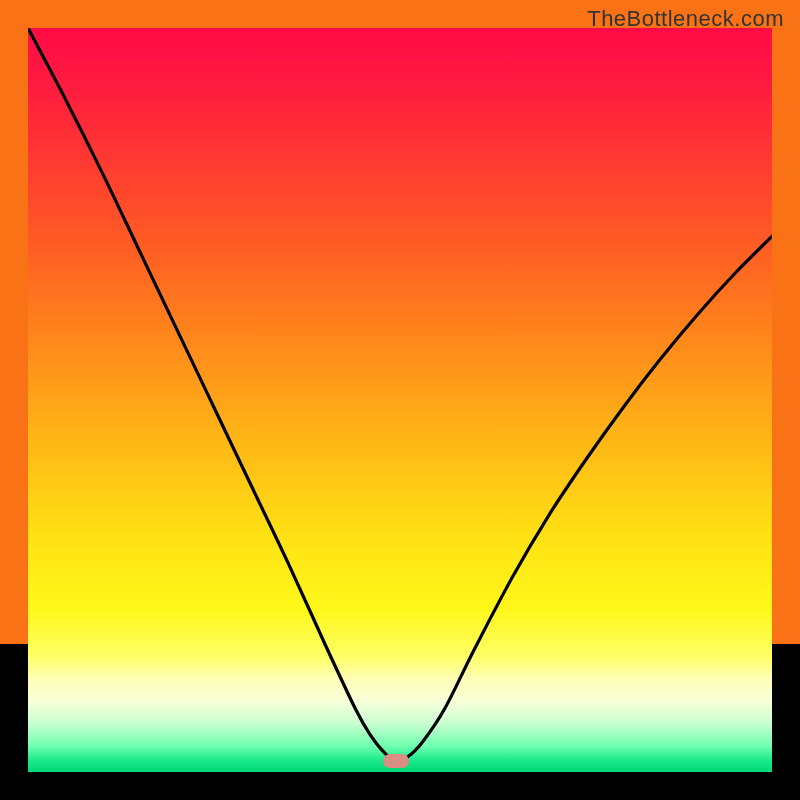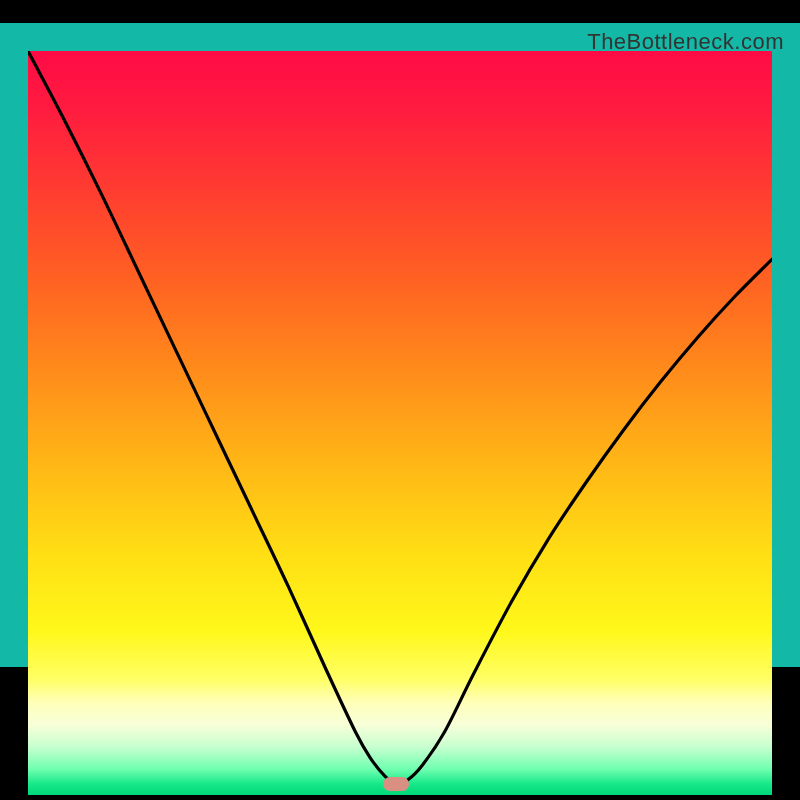--- a/index.html
+++ b/index.html
@@ -8,22 +8,21 @@
     width: 800px;
     height: 800px;
     background: #000;
     overflow: hidden;
     font-family: Arial, Helvetica, sans-serif;
   }
   .frame {
     position: relative;
     width: 800px;
     height: 644px;
-    background: #14b8a6;
-    margin-top: 23px;
+    background: #f97316;
   }
   .watermark {
     position: absolute;
     top: 6px;
     right: 16px;
     color: #333;
     font-size: 22px;
     font-weight: 400;
     letter-spacing: 0.5px;
     user-select: none;

